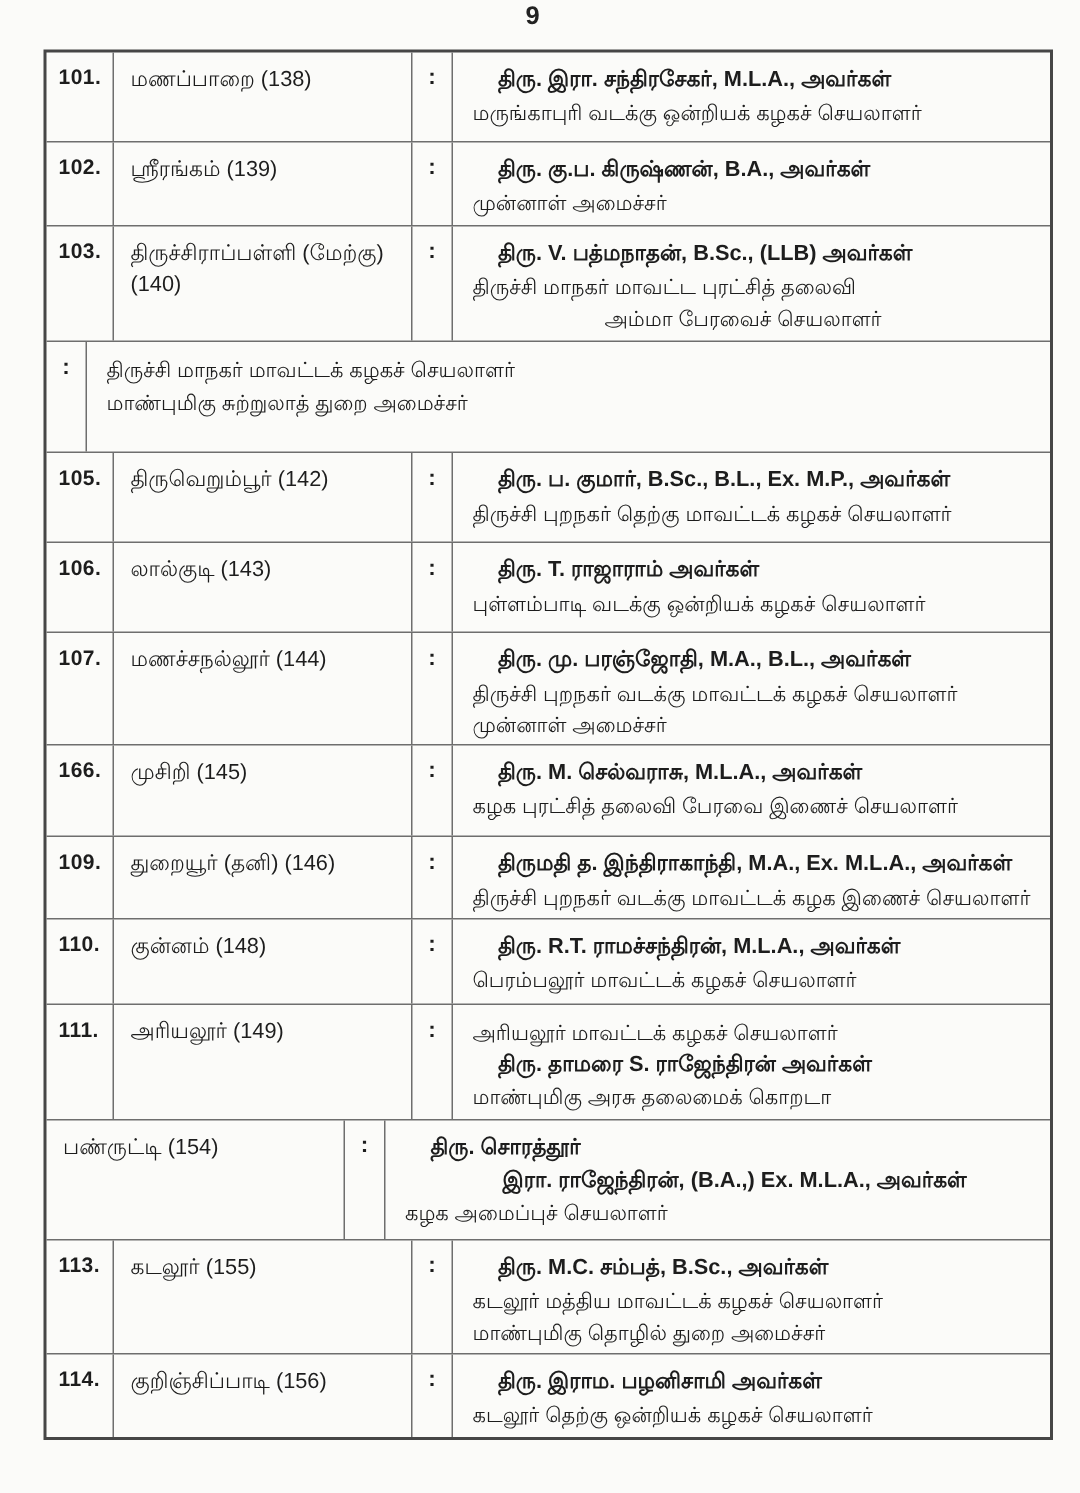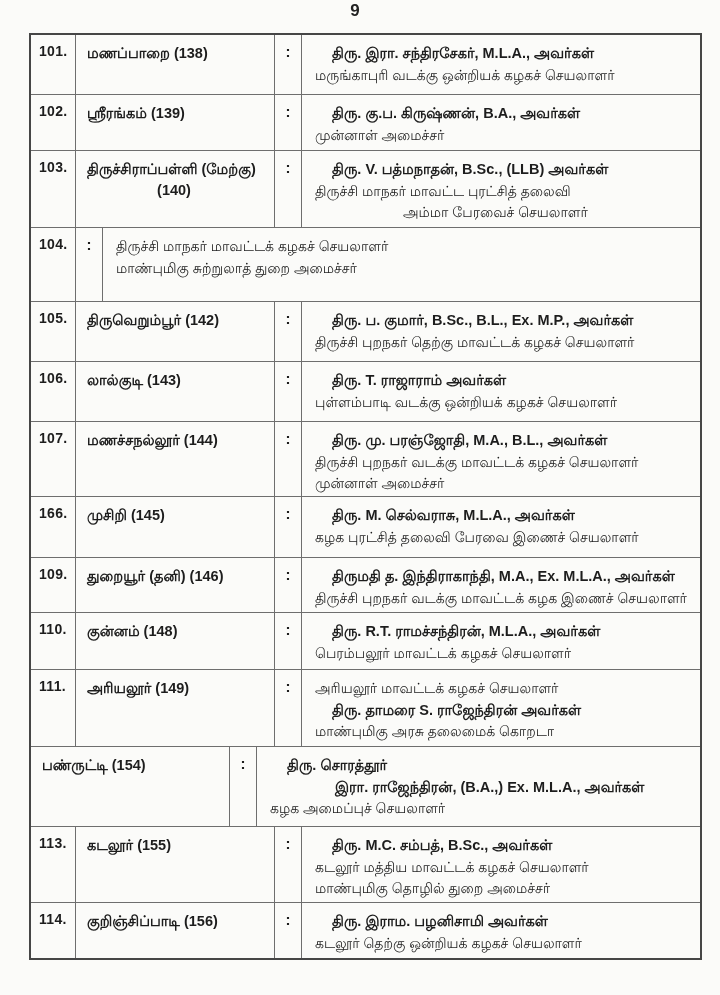--- a/index.html
+++ b/index.html
@@ -67,27 +67,27 @@
     width:45px;
     border-right:1px solid var(--line);
     font-weight:bold;
     font-size:14px;
     padding-left:8px;
     letter-spacing:.3px;
   }
   .const{
     width:199px;
     border-right:1px solid var(--line);
-    font-weight:bold;
+    font-weight:normal;
     font-size:14.5px;
     line-height:21px;
     padding-left:11px;
     padding-right:13px;
   }
-  .const-wrap{text-align:center;}
+  .const-wrap{text-align:left;}
   .colon{
     width:27px;
     border-right:1px solid var(--line);
     font-weight:bold;
     font-size:15px;
     text-align:center;
   }
   .detail{
     flex:1;
     padding-left:13px;
@@ -142,21 +142,20 @@
         </div>
     <div class="cell colon">:</div>
     <div class="cell detail">
           <div class="dline bold">திரு. V. பத்மநாதன், B.Sc., (LLB) அவர்கள்</div>
           <div class="dline">திருச்சி மாநகர் மாவட்ட புரட்சித் தலைவி</div>
           <div class="dline ind-lg">அம்மா பேரவைச் செயலாளர்</div>
         </div>
   </div>
 
   <div class="row">
-    <div class="cell sno">104.</div>
     <div class="cell colon">:</div>
     <div class="cell detail">
           <div class="dline">திருச்சி மாநகர் மாவட்டக் கழகச் செயலாளர்</div>
           <div class="dline">மாண்புமிகு சுற்றுலாத் துறை அமைச்சர்</div>
         </div>
   </div>
 
   <div class="row">
     <div class="cell sno">105.</div>
     <div class="cell const">

